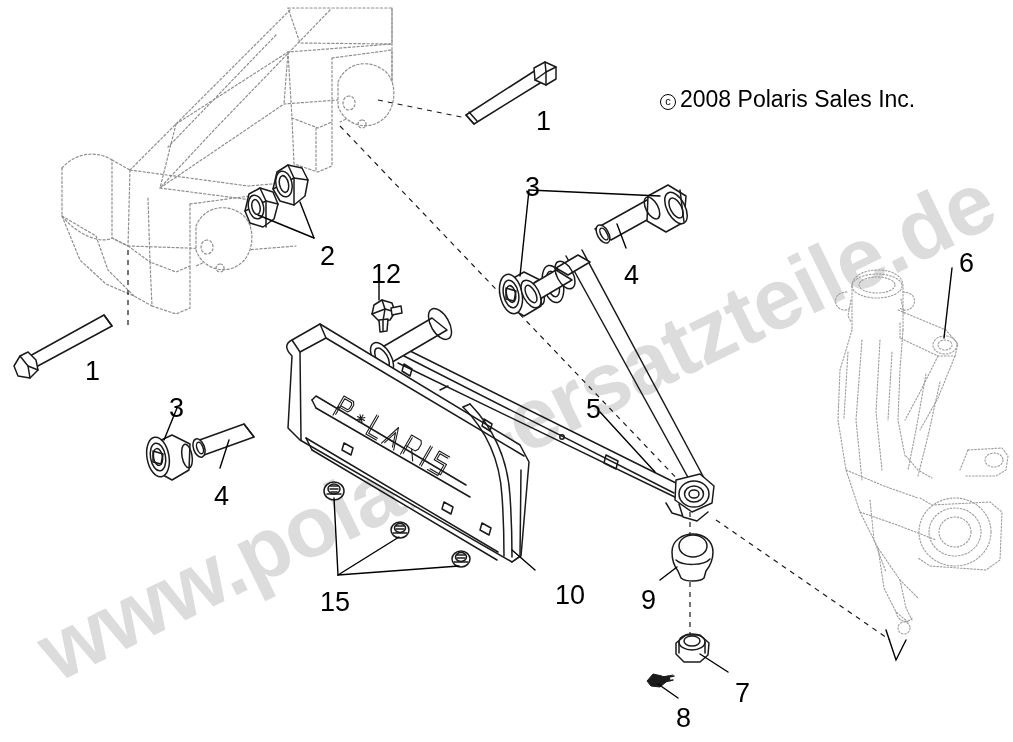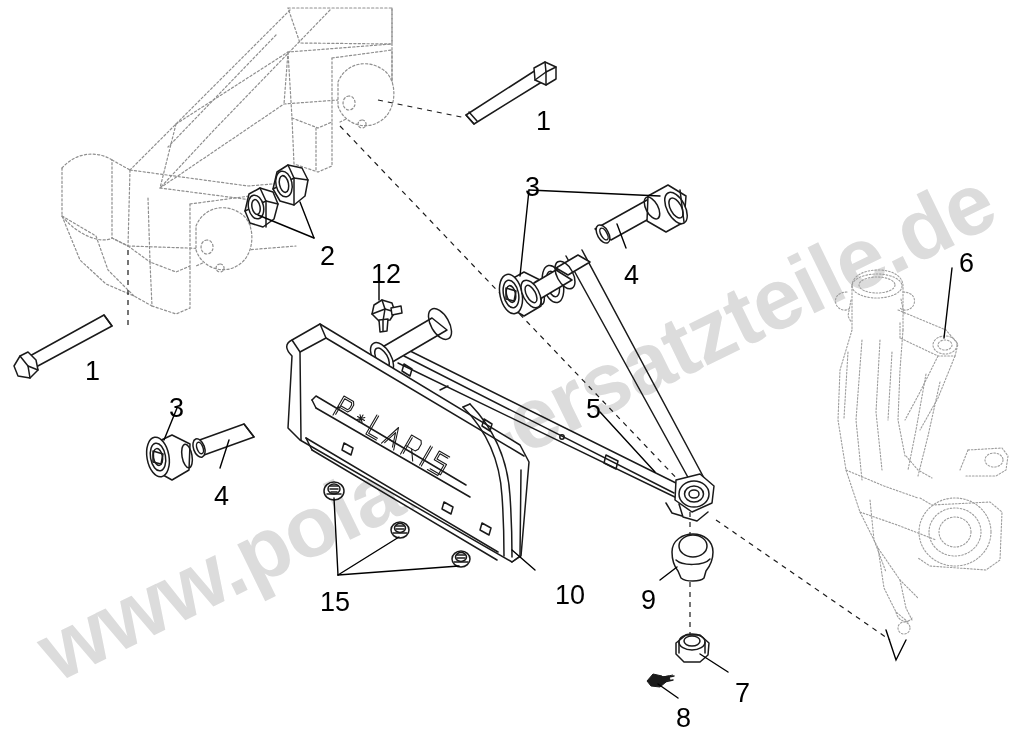--- a/index.html
+++ b/index.html
@@ -445,20 +445,23 @@
       <path class="ph2" d="M926 374 L916 430 L908 470"></path>
       <path class="ph2" d="M940 382 L928 436 L918 476"></path>
       <path class="ph2" d="M870 500 L874 540 L886 572"></path>
       <path class="ph2" d="M906 456 L918 470 L932 478"></path>
 
       <path class="lead" d="M952 268 L944 338"></path>
     </g>
 
   </svg>
 
+  <div id="copyright">
+    <span class="c-mark">c</span><span>2008 Polaris Sales Inc.</span>
+  </div>
 
   <div class="callout" style="left:536px;top:108px">1</div>
   <div class="callout" style="left:85px;top:358px">1</div>
   <div class="callout" style="left:320px;top:243px">2</div>
   <div class="callout" style="left:525px;top:174px">3</div>
   <div class="callout" style="left:169px;top:395px">3</div>
   <div class="callout" style="left:624px;top:262px">4</div>
   <div class="callout" style="left:214px;top:483px">4</div>
   <div class="callout" style="left:586px;top:396px">5</div>
   <div class="callout" style="left:959px;top:250px">6</div>

